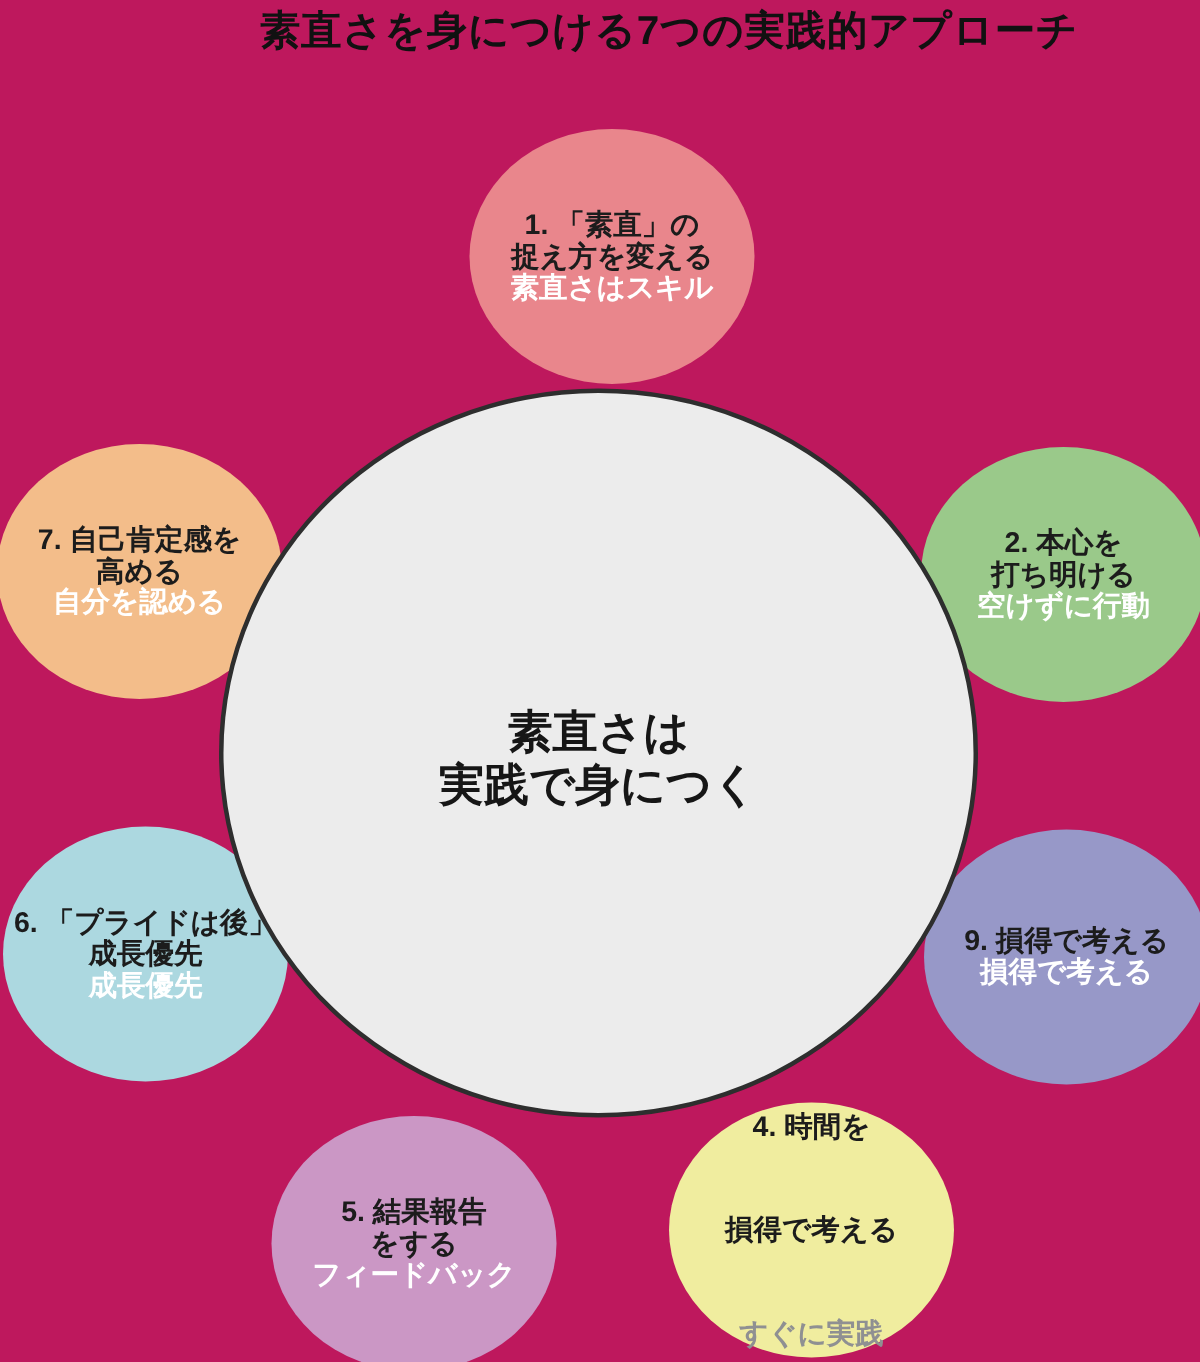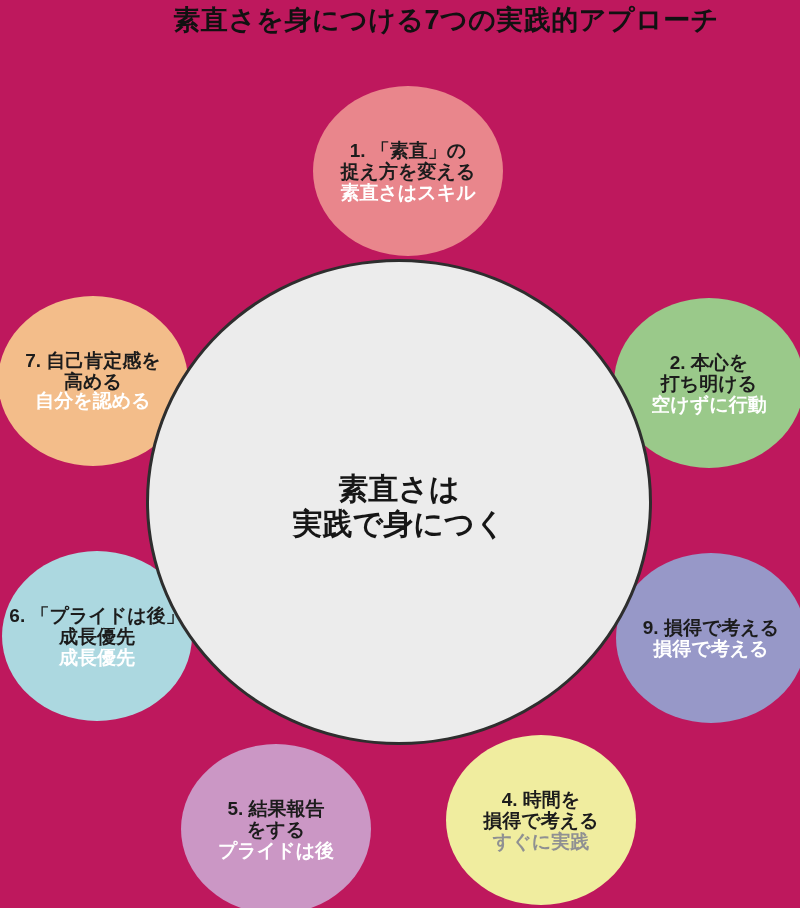--- a/index.html
+++ b/index.html
@@ -36,21 +36,21 @@
     font-size: 19px;
     line-height: 21px;
     font-weight: bold;
     color: #1c1c1c;
   }
   .node .line { display: block; }
   .node .line:empty { display: none; }
   .node-1 { left: 313px; top: 86px;  }
   .node-2 { left: 614px; top: 298px; }
   .node-3 { left: 616px; top: 553px; }
-  .node-4 { left: 446px; top: 735px; }
+  .node-4 { left: 446px; top: 735px; gap: 48px; }
   .node-5 { left: 181px; top: 744px; text-align: right; }
   .node-6 { left: 2px;   top: 551px; }
   .node-7 { left: -2px;  top: 296px; }
   .center-circle {
     position: absolute;
     left: 146px;
     top: 259px;
     width: 506px;
     height: 486px;
     border-radius: 50%;
@@ -97,21 +97,21 @@
 
   <div class="node node-4" style="background: rgb(240, 237, 159);">
     <span class="line">4. 時間を</span>
     <span class="line">損得で考える</span>
     <span class="line sub" style="color: rgb(143, 144, 146);">すぐに実践</span>
   </div>
 
   <div class="node node-5" style="background: rgb(203, 151, 197);">
     <span class="line">5. 結果報告</span>
     <span class="line">をする</span>
-    <span class="line sub" style="color: rgb(255, 255, 255);">プライドは後</span>
+    <span class="line sub" style="color: rgb(255, 255, 255);">フィードバック</span>
   </div>
 
   <div class="node node-6" style="background: rgb(172, 216, 224);">
     <span class="line">6. 「プライドは後」</span>
     <span class="line">成長優先</span>
     <span class="line sub" style="color: rgb(255, 255, 255); text-align: right;">成長優先</span>
   </div>
 
   <div class="node node-7" style="background: rgb(243, 189, 138);">
     <span class="line">7. 自己肯定感を</span>

